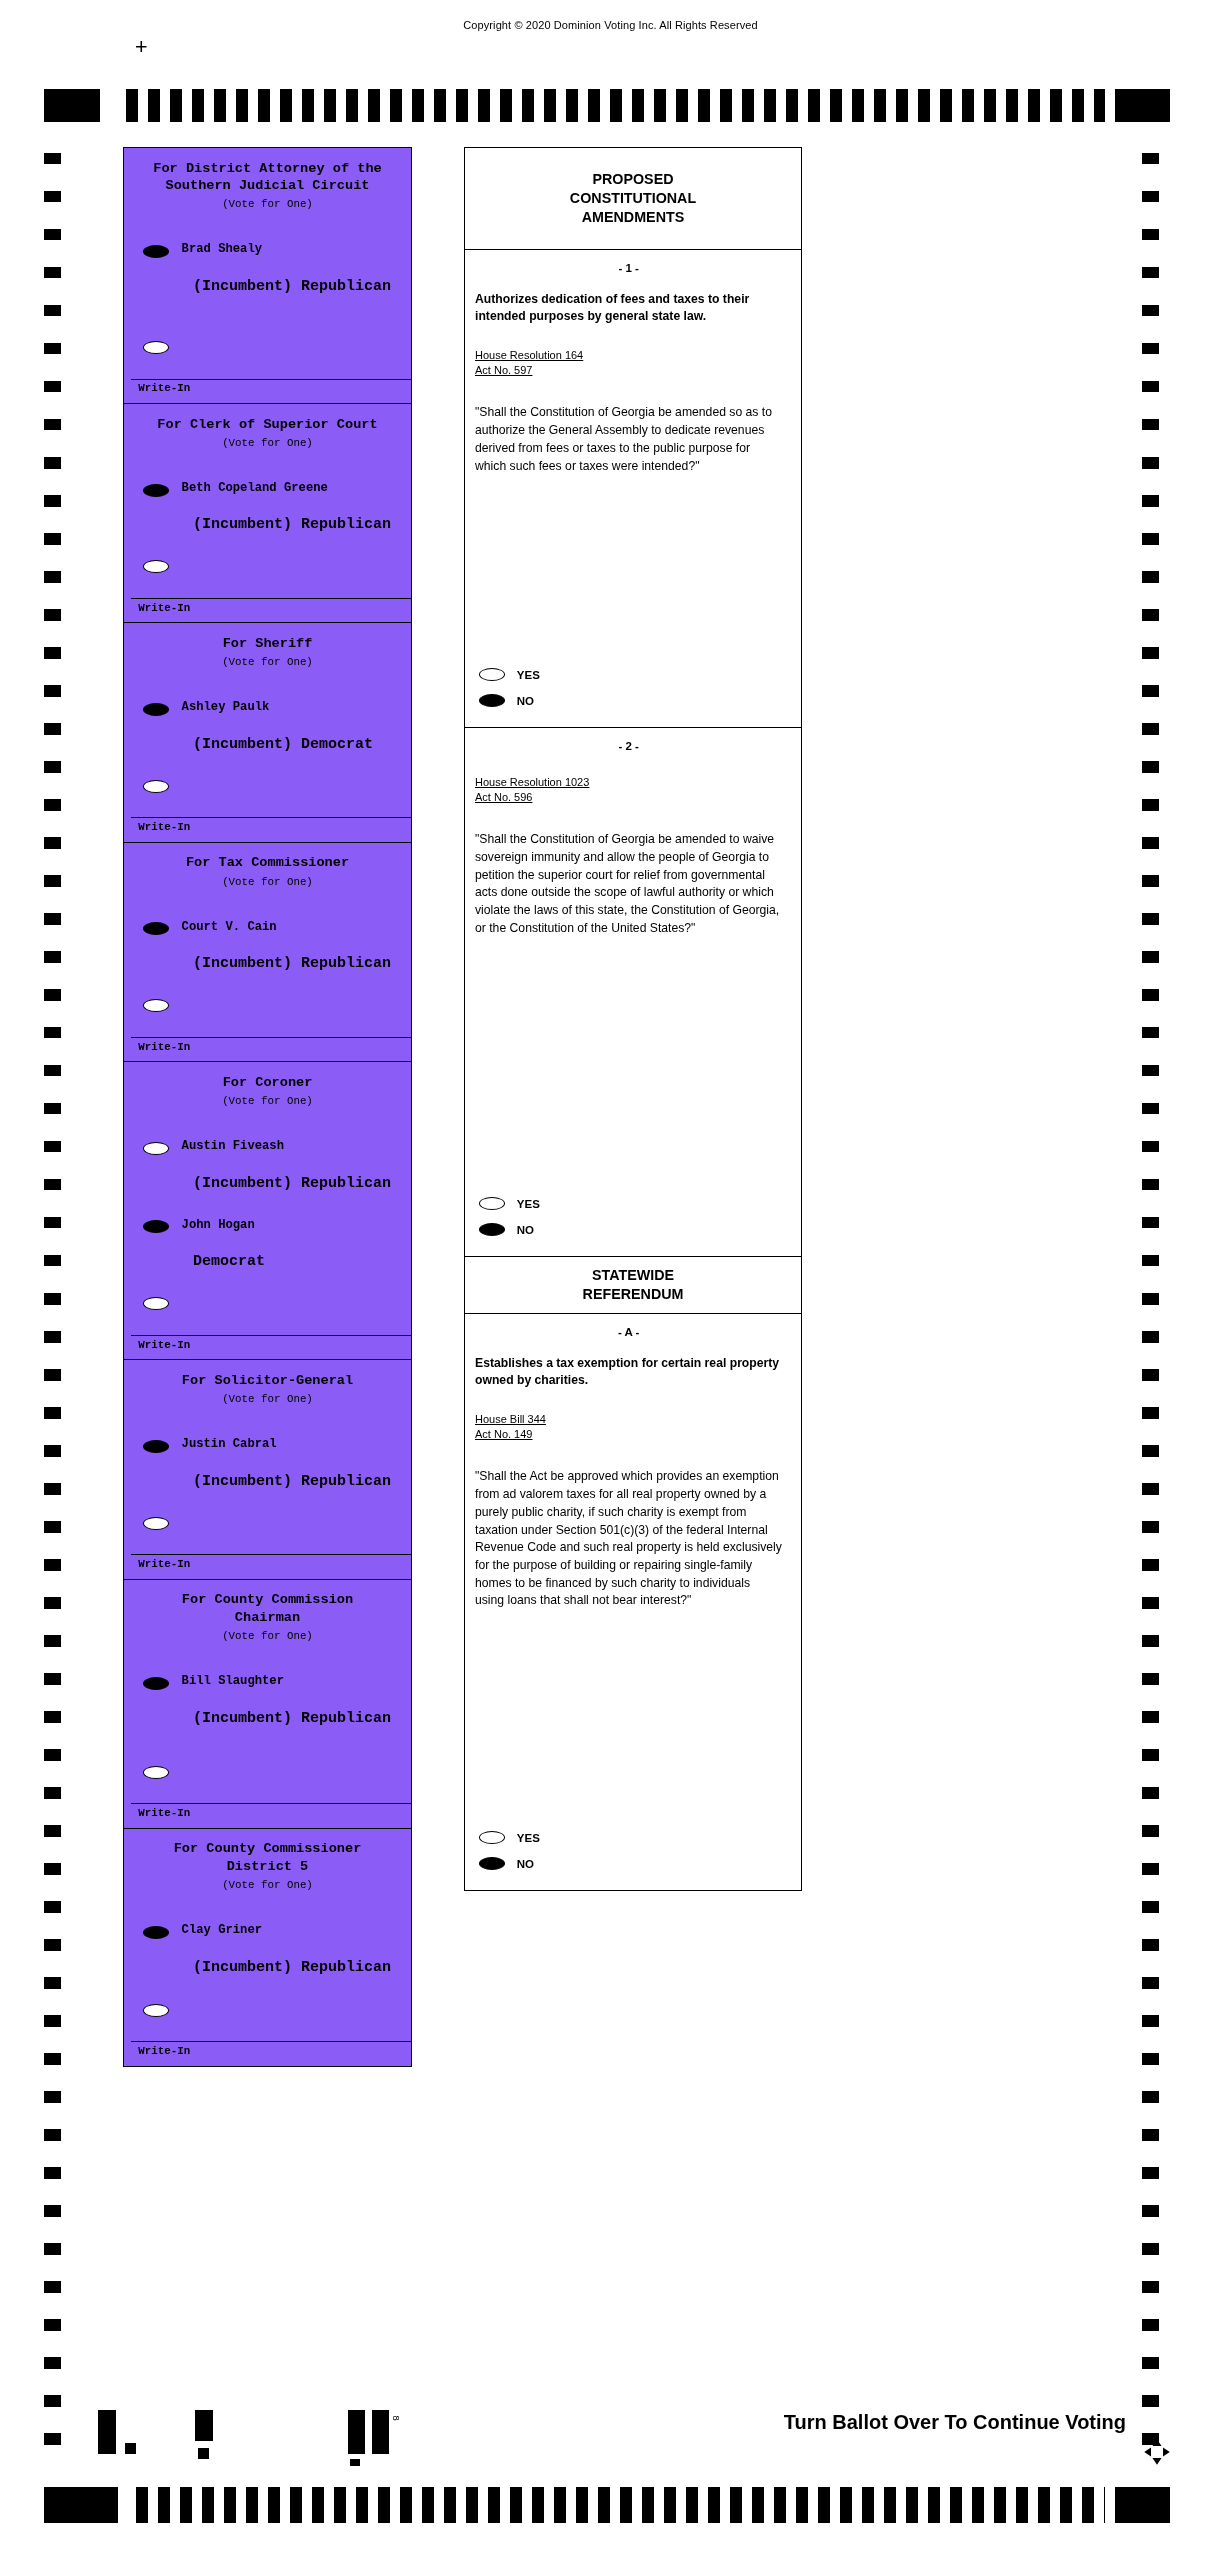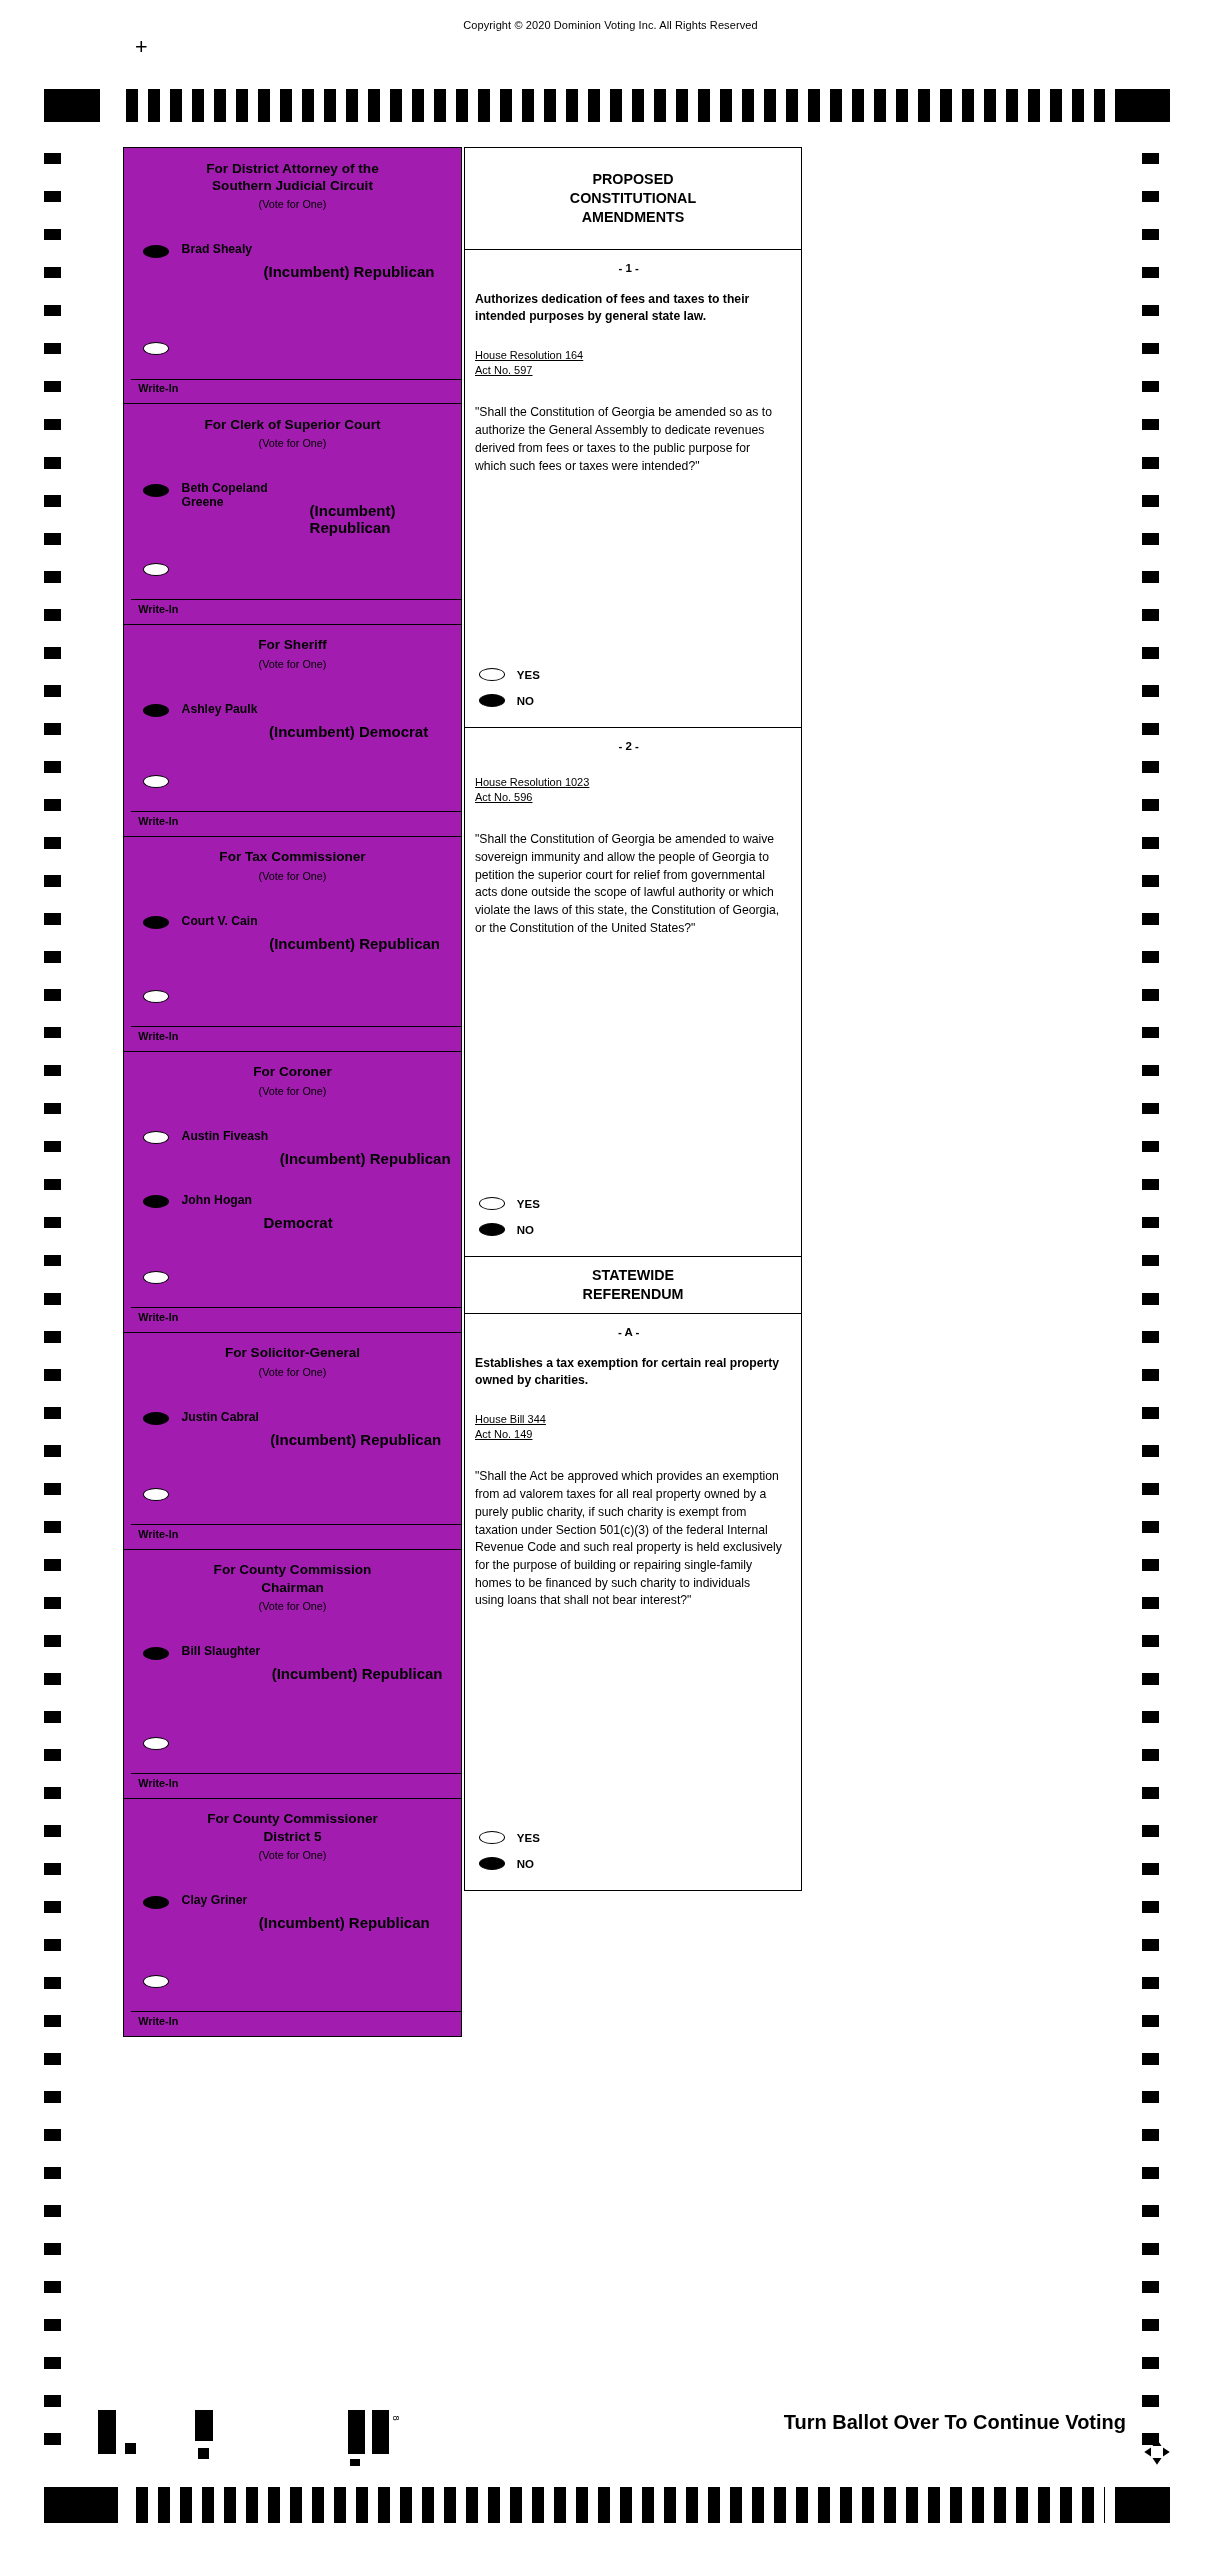--- a/index.html
+++ b/index.html
@@ -21,35 +21,35 @@
   .bars-top    { position:absolute; left:126px; top:89px;  width:979px; height:33px;
                  background:repeating-linear-gradient(90deg,#000 0 12.2px,transparent 12.2px 22px); }
   .bars-bottom { position:absolute; left:136px; top:2487px; width:969px; height:36px;
                  background:repeating-linear-gradient(90deg,#000 0 12.2px,transparent 12.2px 22px); }
   .marks-left  { position:absolute; left:44px;   top:153px; width:17px; height:2295px;
                  background:repeating-linear-gradient(180deg,#000 0 11.5px,transparent 11.5px 38px); }
   .marks-right { position:absolute; left:1142px; top:153px; width:17px; height:2295px;
                  background:repeating-linear-gradient(180deg,#000 0 11.5px,transparent 11.5px 38px); }
 
   
-  .col-left  { position:absolute; left:123px; top:147px; width:339px; border:1.4px solid #000; background:#a21caf; }
+  .col-left  { position:absolute; left:123px; top:147px; width:289px; border:1.4px solid #000; background:#8b5cf6;font-family:Liberation Mono, monospace; }
   .col-right { position:absolute; left:464px; top:147px; width:338px; border:1.4px solid #000; background:#fff; }
 
   
   .contest { display:flex; flex-direction:column; border-bottom:1.4px solid #000; padding:11.5px 0 8.6px; }
   .contest:last-child { border-bottom:none; }
   .c-title { font-size:13.6px; font-weight:bold; text-align:center; white-space:pre-line; line-height:1.3; }
   .c-note  { font-size:10.8px; text-align:center; margin-top:3.6px; }
   .cand { display:flex; margin:32px 0 0 18.6px; }
   .cand + .cand { margin-top:26px; }
   .oval { display:inline-block; flex:none; width:26px; height:13px; border:1.8px solid #000;
           border-radius:50%; background:#fff; }
   .oval.filled { background:#000; }
   .cand .oval { margin-top:2.9px; }
-  .cand-text { margin-left:13px; display:flex; }
+  .cand-text { margin-left:13px; display:flex; flex-direction:column; }
   .cand-name  { font-size:12.2px;   font-weight:bold; line-height:1.2; }
   .cand-party { font-size:15px; font-weight:bold; margin-top:21px; margin-left:11.5px; }
   .wi-group { margin-top:auto; padding-top:27px; }
   .wi-group .oval { margin-left:18.6px; }
   .wi-line  { border-top:1.8px solid #000; margin:21.5px 0 0 7.2px; }
   .wi-label { font-size:10.8px; font-weight:bold; margin:2.9px 0 0 14.3px; }
 
   
   .col-header { display:flex; align-items:center; justify-content:center; text-align:center;
                 font-size:14.3px; font-weight:bold; white-space:pre-line; line-height:1.35;

